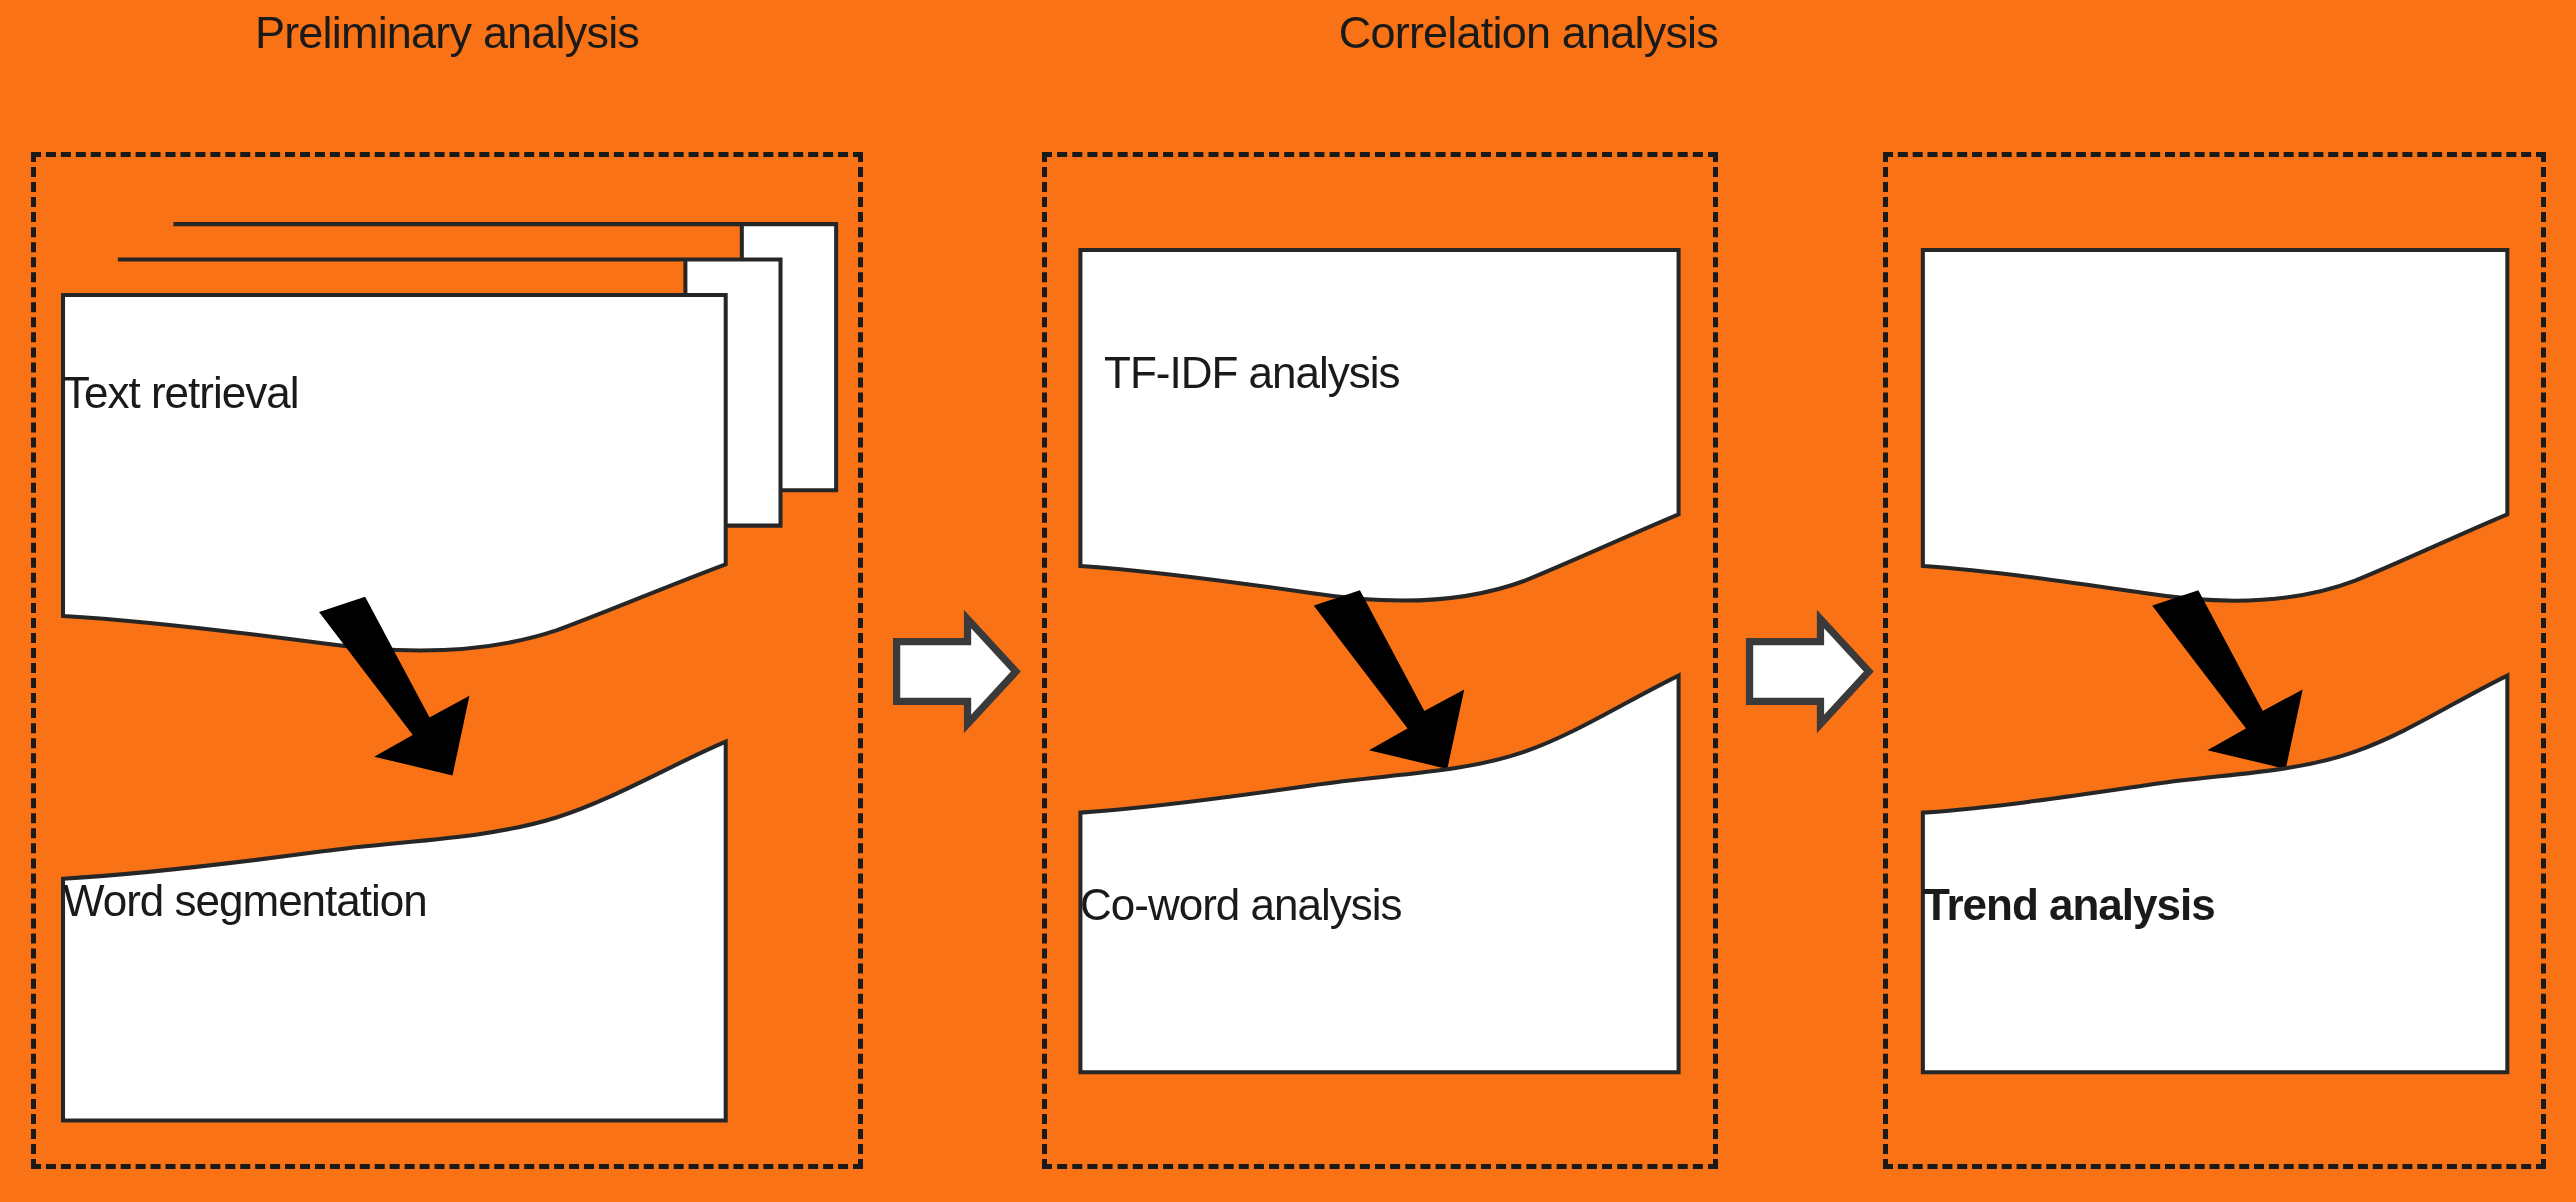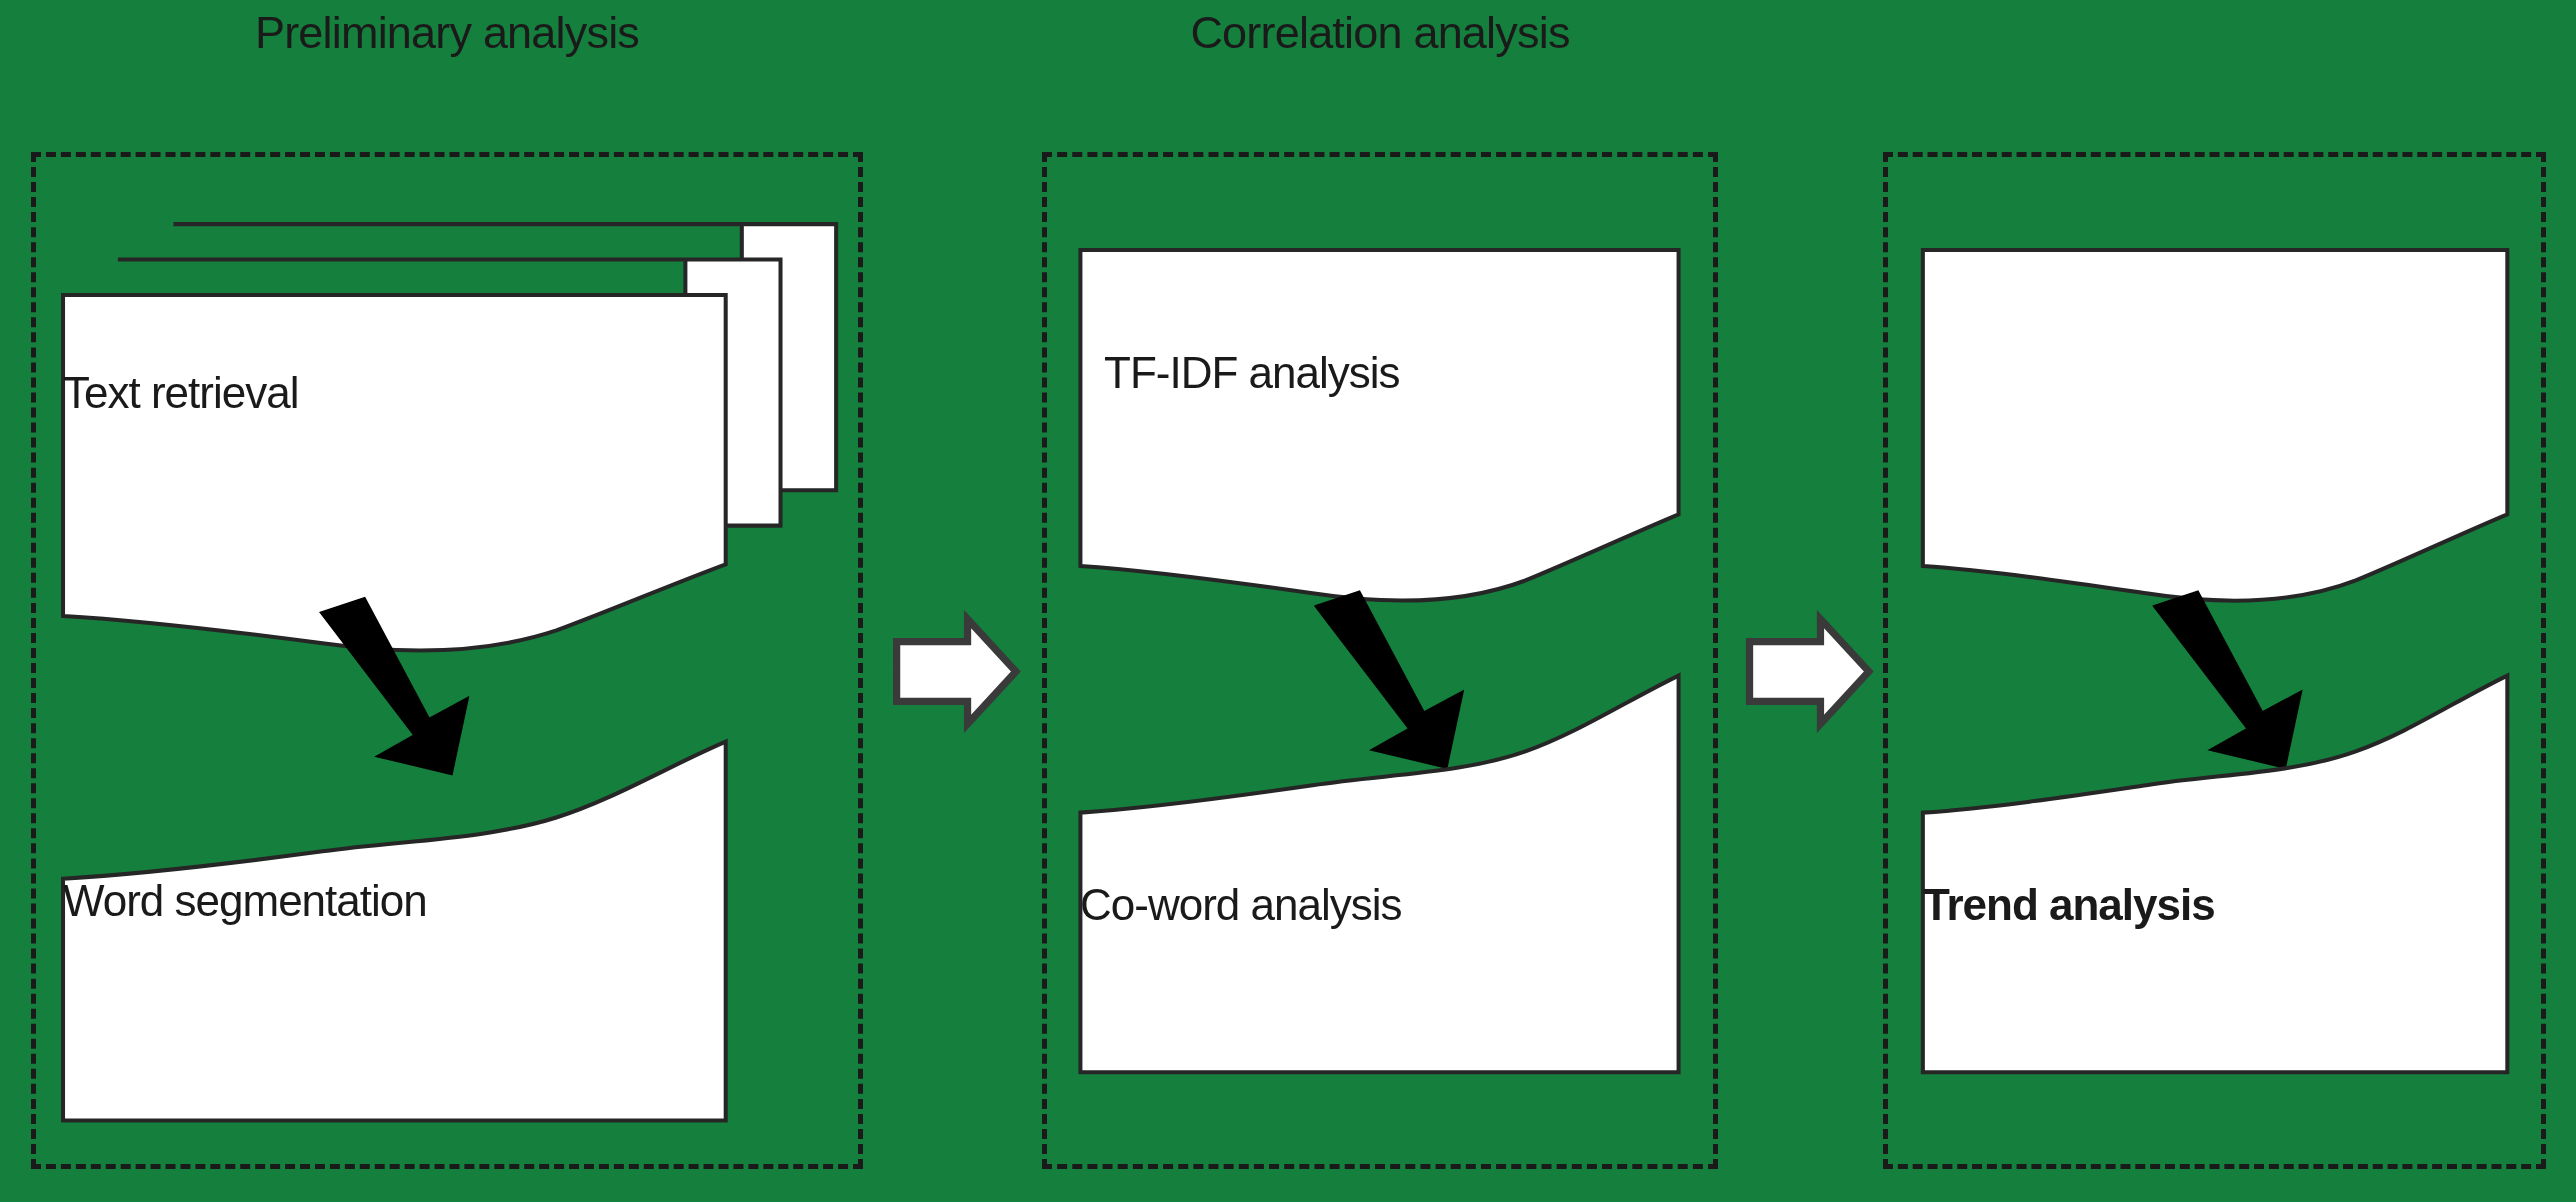--- a/index.html
+++ b/index.html
@@ -7,21 +7,21 @@
     padding: 0;
     background: #ffffff;
   }
   body {
     font-family: "Liberation Sans", sans-serif;
   }
   #stage {
     position: relative;
     width: 2576px;
     height: 1202px;
-    background: #15803d;
+    background: #f97316;
     overflow: hidden;
   }
   .panel-title {
     position: absolute;
     text-align: center;
     color: #1a1a1a;
     font-size: 45px;
     font-family: "Liberation Sans", sans-serif;
     letter-spacing: -0.8px;
     white-space: nowrap;
@@ -52,21 +52,21 @@
     line-height: 1;
   }
 </style>
 </head>
 <body>
 
 <div id="stage">
 
   <div class="panel-title" style="left:31px; top:9.7px; width:832px;">Preliminary analysis</div>
 
-  <div class="panel-title" style="left:1042px; top:9.7px; width:676px;">Correlation analysis</div>
+  <div class="panel-title" style="left:1042px; top:9.7px; width:676px;text-align:right;">Correlation analysis</div>
 
 
   <div class="dashed-panel" style="left:31px; top:152px; width:832px; height:1017px;"></div>
 
   <div class="dashed-panel" style="left:1042px; top:152px; width:676px; height:1017px;"></div>
 
   <div class="dashed-panel" style="left:1883px; top:152px; width:663px; height:1017px;"></div>
 
   <svg class="svg-layer" viewBox="0 0 3195 1491" xmlns="http://www.w3.org/2000/svg">
 

